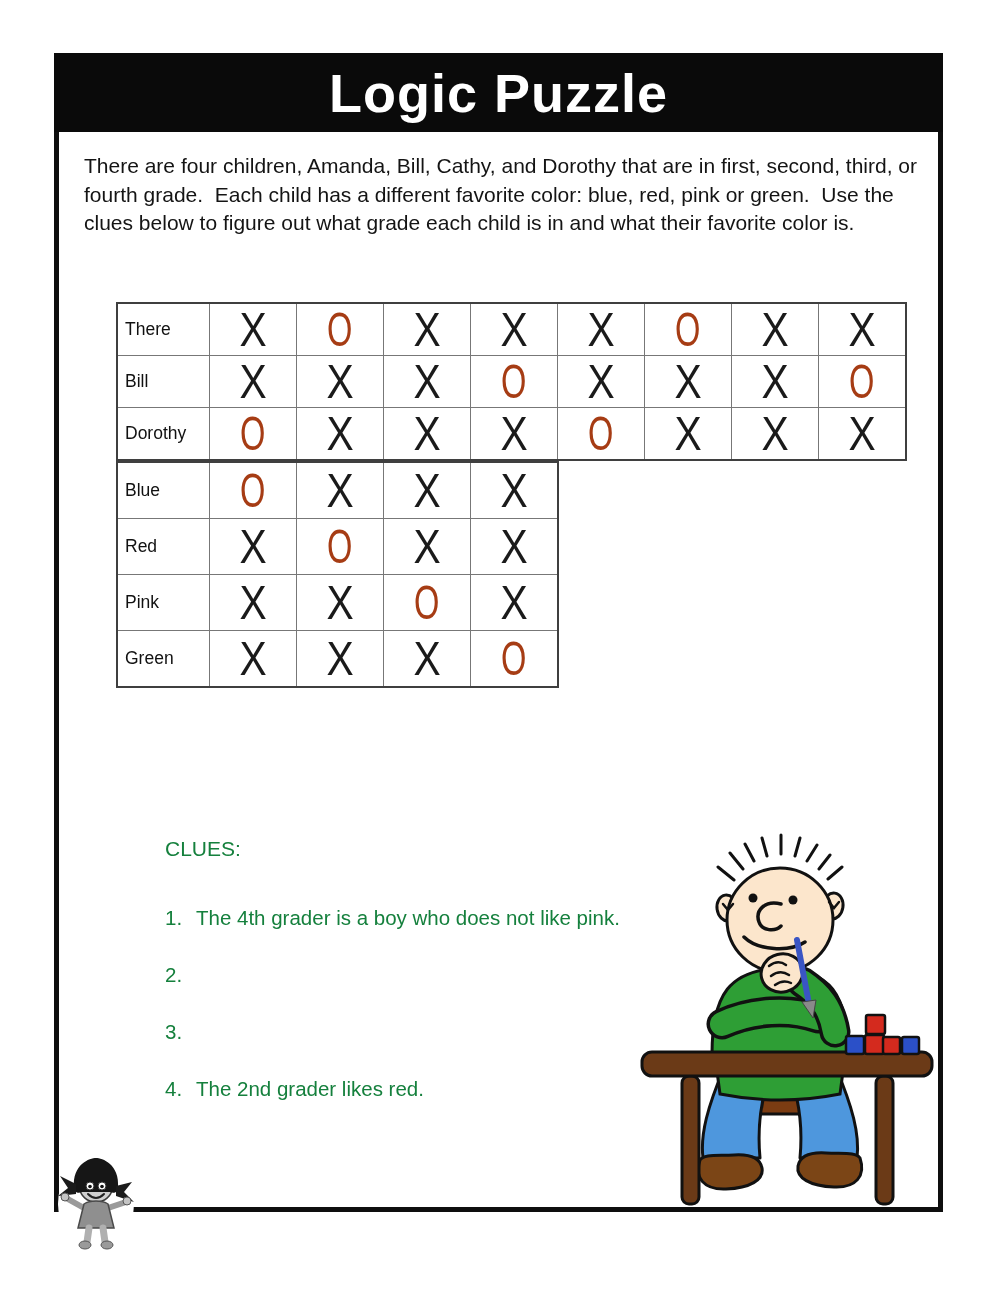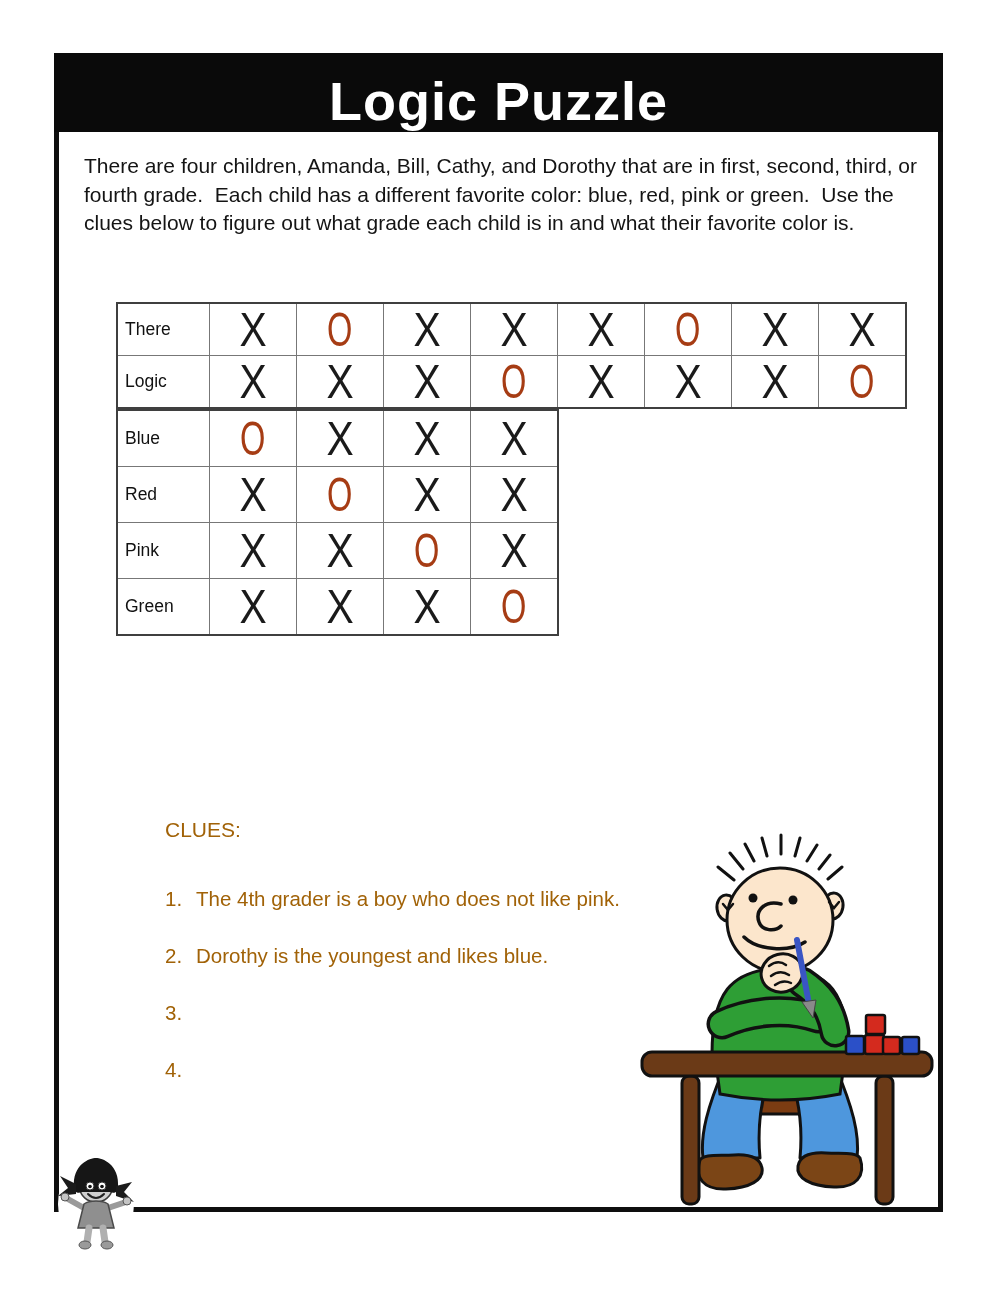--- a/index.html
+++ b/index.html
@@ -26,21 +26,21 @@
   table.grid .lbl { width: 84px; font-size: 17.5px; font-weight: 400; text-align: left;
                     vertical-align: middle; padding-left: 7px; color: #111; }
   table.grid td.cell { width: 86px; text-align: center; vertical-align: middle; }
   table.upper td { height: 51px; }
   table.lower td { height: 55px; }
   .mark { display: inline-block; line-height: 1; font-size: 48px; }
   .mark.x { color: #1A1A1A; transform: scale(0.85, 1.02); }
   .mark.o { color: #A63C14; transform: scale(0.68, 1.02); }
 
   
-  .clues { position: absolute; left: 165px; top: 818px; width: 560px; color: #a16207; }
+  .clues { position: absolute; left: 165px; top: 837px; width: 560px; color: #15803d; }
   .clues-heading { font-size: 21px; line-height: 24px; margin-bottom: 45px; }
   .clue { display: flex; font-size: 20.5px; line-height: 24px; margin-bottom: 33px; }
   .clue-num { width: 31px; flex-shrink: 0; }
 
   
   .boy-svg { position: absolute; left: 630px; top: 818px; width: 310px; height: 390px; }
   .girl-svg { position: absolute; left: 56px; top: 1152px; width: 80px; height: 100px; }
 
   
   .skin { fill: #FCE6CC; stroke: #111; stroke-width: 3; }
@@ -56,21 +56,21 @@
 
   
   .copyright { position: absolute; top: 1218px; right: 55px; font-size: 19px; color: #1C1C1C; }
 </style>
 </head>
 <body>
 
 <div class="page">
 
   <div class="frame">
-    <div class="title-bar" style="background: rgb(10, 10, 10); align-items: flex-end;">
+    <div class="title-bar" style="background: rgb(10, 10, 10);">
       <div class="title" style="color: rgb(255, 255, 255);">Logic Puzzle</div>
     </div>
   </div>
 
   <div class="intro">There are four children, Amanda, Bill, Cathy, and Dorothy that are in first, second, third, or fourth grade.  Each child has a different favorite color: blue, red, pink or green.  Use the clues below to figure out what grade each child is in and what their favorite color is.</div>
 
   <div class="grid-wrap">
     <table class="grid upper">
         <tbody>
           <tr>
@@ -78,29 +78,40 @@
             <td class="cell"><span class="mark x" style="color: rgb(26, 26, 26);">X</span></td>
             <td class="cell"><span class="mark o" style="color: rgb(166, 60, 20);">O</span></td>
             <td class="cell"><span class="mark x" style="color: rgb(26, 26, 26);">X</span></td>
             <td class="cell"><span class="mark x" style="color: rgb(26, 26, 26);">X</span></td>
             <td class="cell"><span class="mark x" style="color: rgb(26, 26, 26);">X</span></td>
             <td class="cell"><span class="mark o" style="color: rgb(166, 60, 20);">O</span></td>
             <td class="cell"><span class="mark x" style="color: rgb(26, 26, 26);">X</span></td>
             <td class="cell"><span class="mark x" style="color: rgb(26, 26, 26);">X</span></td>
           </tr>
           <tr>
-            <td class="lbl">Logic</td>
-            <td class="cell"><span class="mark x" style="color: rgb(26, 26, 26);">X</span></td>
-            <td class="cell"><span class="mark x" style="color: rgb(26, 26, 26);">X</span></td>
-            <td class="cell"><span class="mark x" style="color: rgb(26, 26, 26);">X</span></td>
-            <td class="cell"><span class="mark o" style="color: rgb(166, 60, 20);">O</span></td>
-            <td class="cell"><span class="mark x" style="color: rgb(26, 26, 26);">X</span></td>
-            <td class="cell"><span class="mark x" style="color: rgb(26, 26, 26);">X</span></td>
-            <td class="cell"><span class="mark x" style="color: rgb(26, 26, 26);">X</span></td>
-            <td class="cell"><span class="mark o" style="color: rgb(166, 60, 20);">O</span></td>
+            <td class="lbl">Bill</td>
+            <td class="cell"><span class="mark x" style="color: rgb(26, 26, 26);">X</span></td>
+            <td class="cell"><span class="mark x" style="color: rgb(26, 26, 26);">X</span></td>
+            <td class="cell"><span class="mark x" style="color: rgb(26, 26, 26);">X</span></td>
+            <td class="cell"><span class="mark o" style="color: rgb(166, 60, 20);">O</span></td>
+            <td class="cell"><span class="mark x" style="color: rgb(26, 26, 26);">X</span></td>
+            <td class="cell"><span class="mark x" style="color: rgb(26, 26, 26);">X</span></td>
+            <td class="cell"><span class="mark x" style="color: rgb(26, 26, 26);">X</span></td>
+            <td class="cell"><span class="mark o" style="color: rgb(166, 60, 20);">O</span></td>
+          </tr>
+          <tr>
+            <td class="lbl">Dorothy</td>
+            <td class="cell"><span class="mark o" style="color: rgb(166, 60, 20);">O</span></td>
+            <td class="cell"><span class="mark x" style="color: rgb(26, 26, 26);">X</span></td>
+            <td class="cell"><span class="mark x" style="color: rgb(26, 26, 26);">X</span></td>
+            <td class="cell"><span class="mark x" style="color: rgb(26, 26, 26);">X</span></td>
+            <td class="cell"><span class="mark o" style="color: rgb(166, 60, 20);">O</span></td>
+            <td class="cell"><span class="mark x" style="color: rgb(26, 26, 26);">X</span></td>
+            <td class="cell"><span class="mark x" style="color: rgb(26, 26, 26);">X</span></td>
+            <td class="cell"><span class="mark x" style="color: rgb(26, 26, 26);">X</span></td>
           </tr>
         </tbody>
       </table>
     <table class="grid lower">
         <tbody>
           <tr>
             <td class="lbl">Blue</td>
             <td class="cell"><span class="mark o" style="color: rgb(166, 60, 20);">O</span></td>
             <td class="cell"><span class="mark x" style="color: rgb(26, 26, 26);">X</span></td>
             <td class="cell"><span class="mark x" style="color: rgb(26, 26, 26);">X</span></td>
@@ -132,27 +143,27 @@
   </div>
 
   <div class="clues">
     <div class="clues-heading">CLUES:</div>
     <div class="clue">
       <span class="clue-num">1.</span>
       <span class="clue-text">The 4th grader is a boy who does not like pink.</span>
     </div>
     <div class="clue">
       <span class="clue-num">2.</span>
-      <span class="clue-text">Dorothy is the youngest and likes blue.</span>
     </div>
     <div class="clue">
       <span class="clue-num">3.</span>
     </div>
     <div class="clue">
       <span class="clue-num">4.</span>
+      <span class="clue-text">The 2nd grader likes red.</span>
     </div>
   </div>
 
   <svg class="boy-svg" viewBox="0 0 310 390">
     <g>
 
       <ellipse cx="97" cy="90" rx="10" ry="13" class="skin" transform="rotate(-8 97 90)"></ellipse>
       <ellipse cx="203" cy="88" rx="10" ry="13" class="skin" transform="rotate(8 203 88)"></ellipse>
 
       <ellipse cx="150" cy="102" rx="53" ry="52" class="skin"></ellipse>

